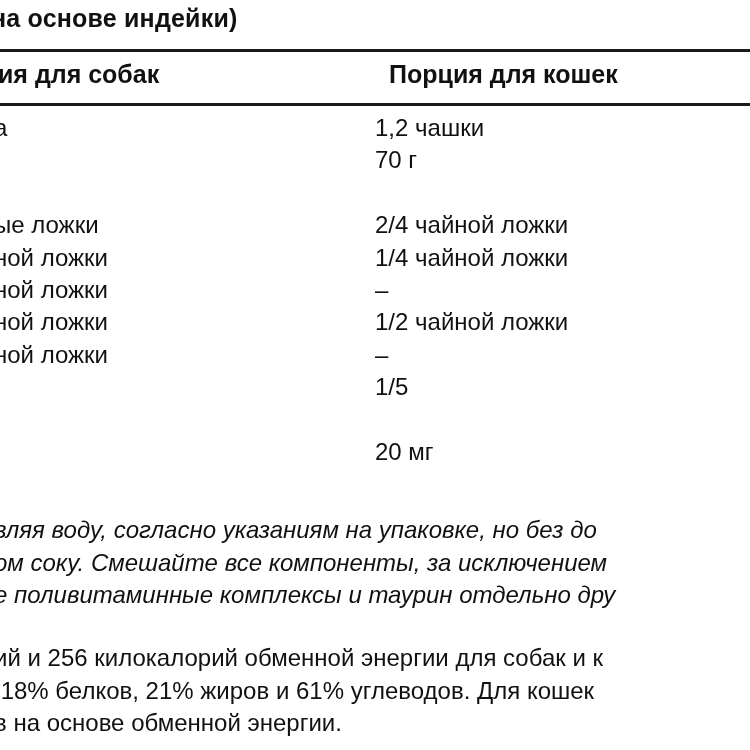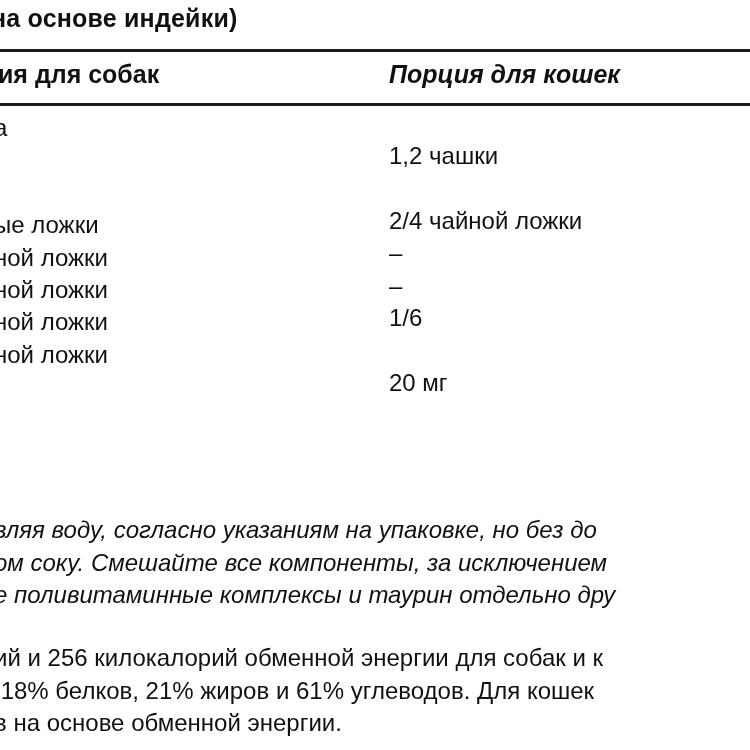--- a/index.html
+++ b/index.html
@@ -41,30 +41,30 @@
   .rule.top { top: 49px; }
   .rule.mid { top: 103px; }
   .hdr {
     position: absolute;
     top: 60px;
     font-size: 25px;
     font-weight: bold;
     white-space: nowrap;
   }
   .hdr.dogs { left: -2px; }
-  .hdr.cats { left: 389px; font-style: italic; }
+  .hdr.cats { left: 389px; }
   .col {
     position: absolute;
     top: 112px;
     font-size: 24px;
     line-height: 32.4px;
     white-space: nowrap;
   }
   .col.dogs { left: -6px; }
-  .col.cats { left: 389px; margin-top: 28px; }
+  .col.cats { left: 375px; }
   .cell {
     height: 32.4px;
     display: block;
   }
   .para {
     position: absolute;
     left: -6px;
     font-size: 24px;
     line-height: 32.5px;
     white-space: nowrap;
@@ -101,25 +101,28 @@
     <span class="cell">ной ложки</span>
     <span class="cell">ной ложки</span>
     <span class="cell">ной ложки</span>
     <span class="cell"></span>
     <span class="cell"></span>
     <span class="cell"></span>
   </div>
 
   <div class="col cats">
     <span class="cell">1,2 чашки</span>
+    <span class="cell">70 г</span>
     <span class="cell"></span>
     <span class="cell">2/4 чайной ложки</span>
+    <span class="cell">1/4 чайной ложки</span>
     <span class="cell">–</span>
+    <span class="cell">1/2 чайной ложки</span>
     <span class="cell">–</span>
-    <span class="cell">1/6</span>
+    <span class="cell">1/5</span>
     <span class="cell"></span>
     <span class="cell">20 мг</span>
   </div>
 
   <div class="para instructions">
     <span class="line">вляя воду, согласно указаниям на упаковке, но без до</span>
     <span class="line">ом соку. Смешайте все компоненты, за исключением</span>
     <span class="line">е поливитаминные комплексы и таурин отдельно дру</span>
   </div>
 

